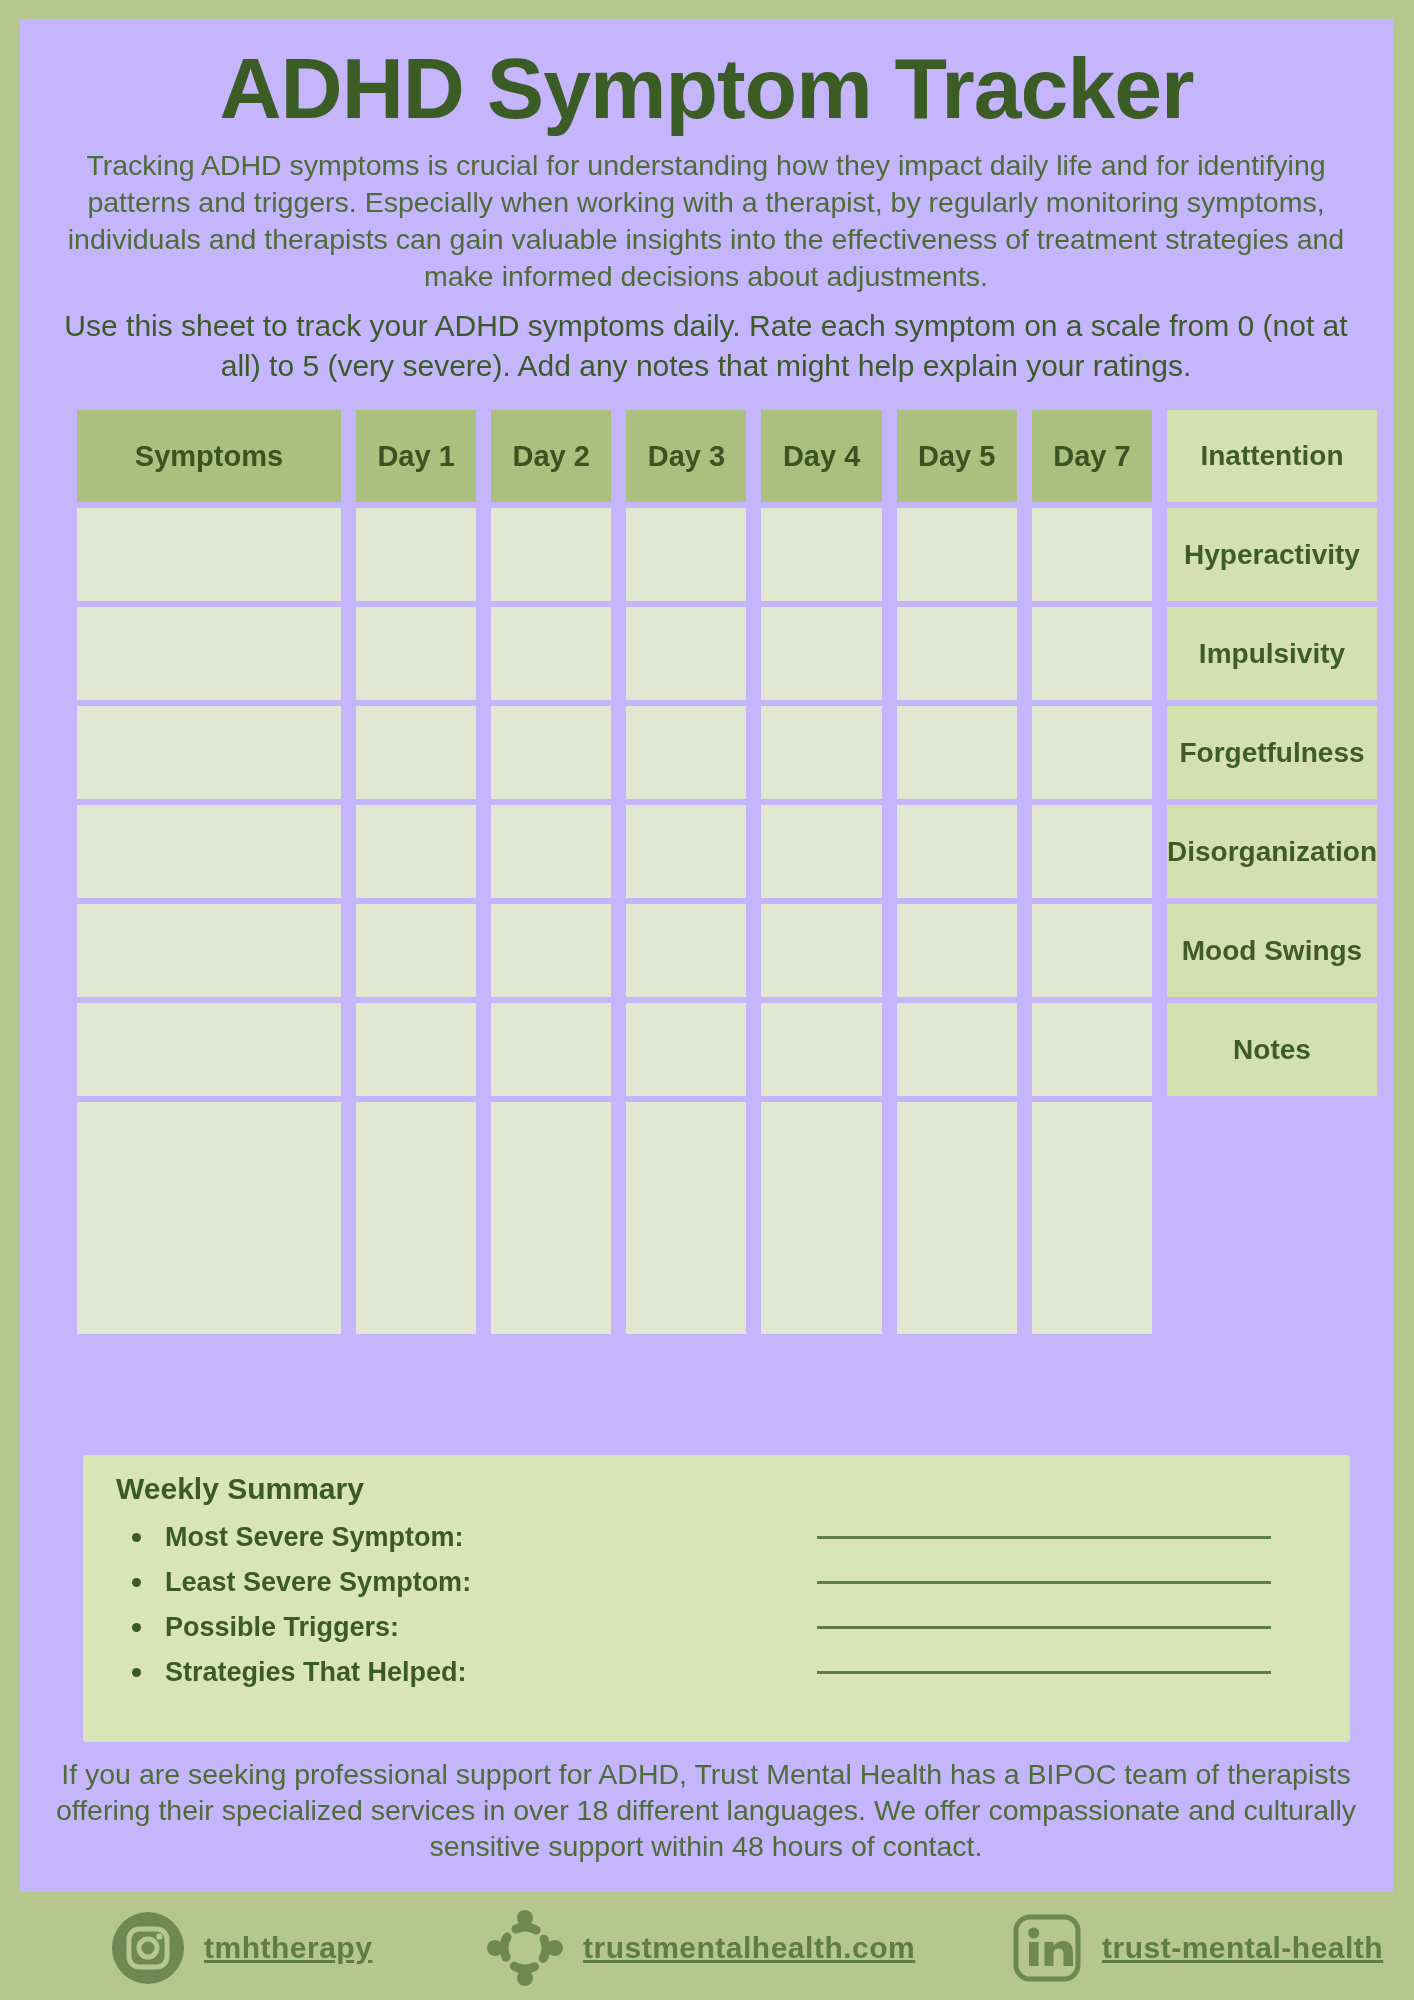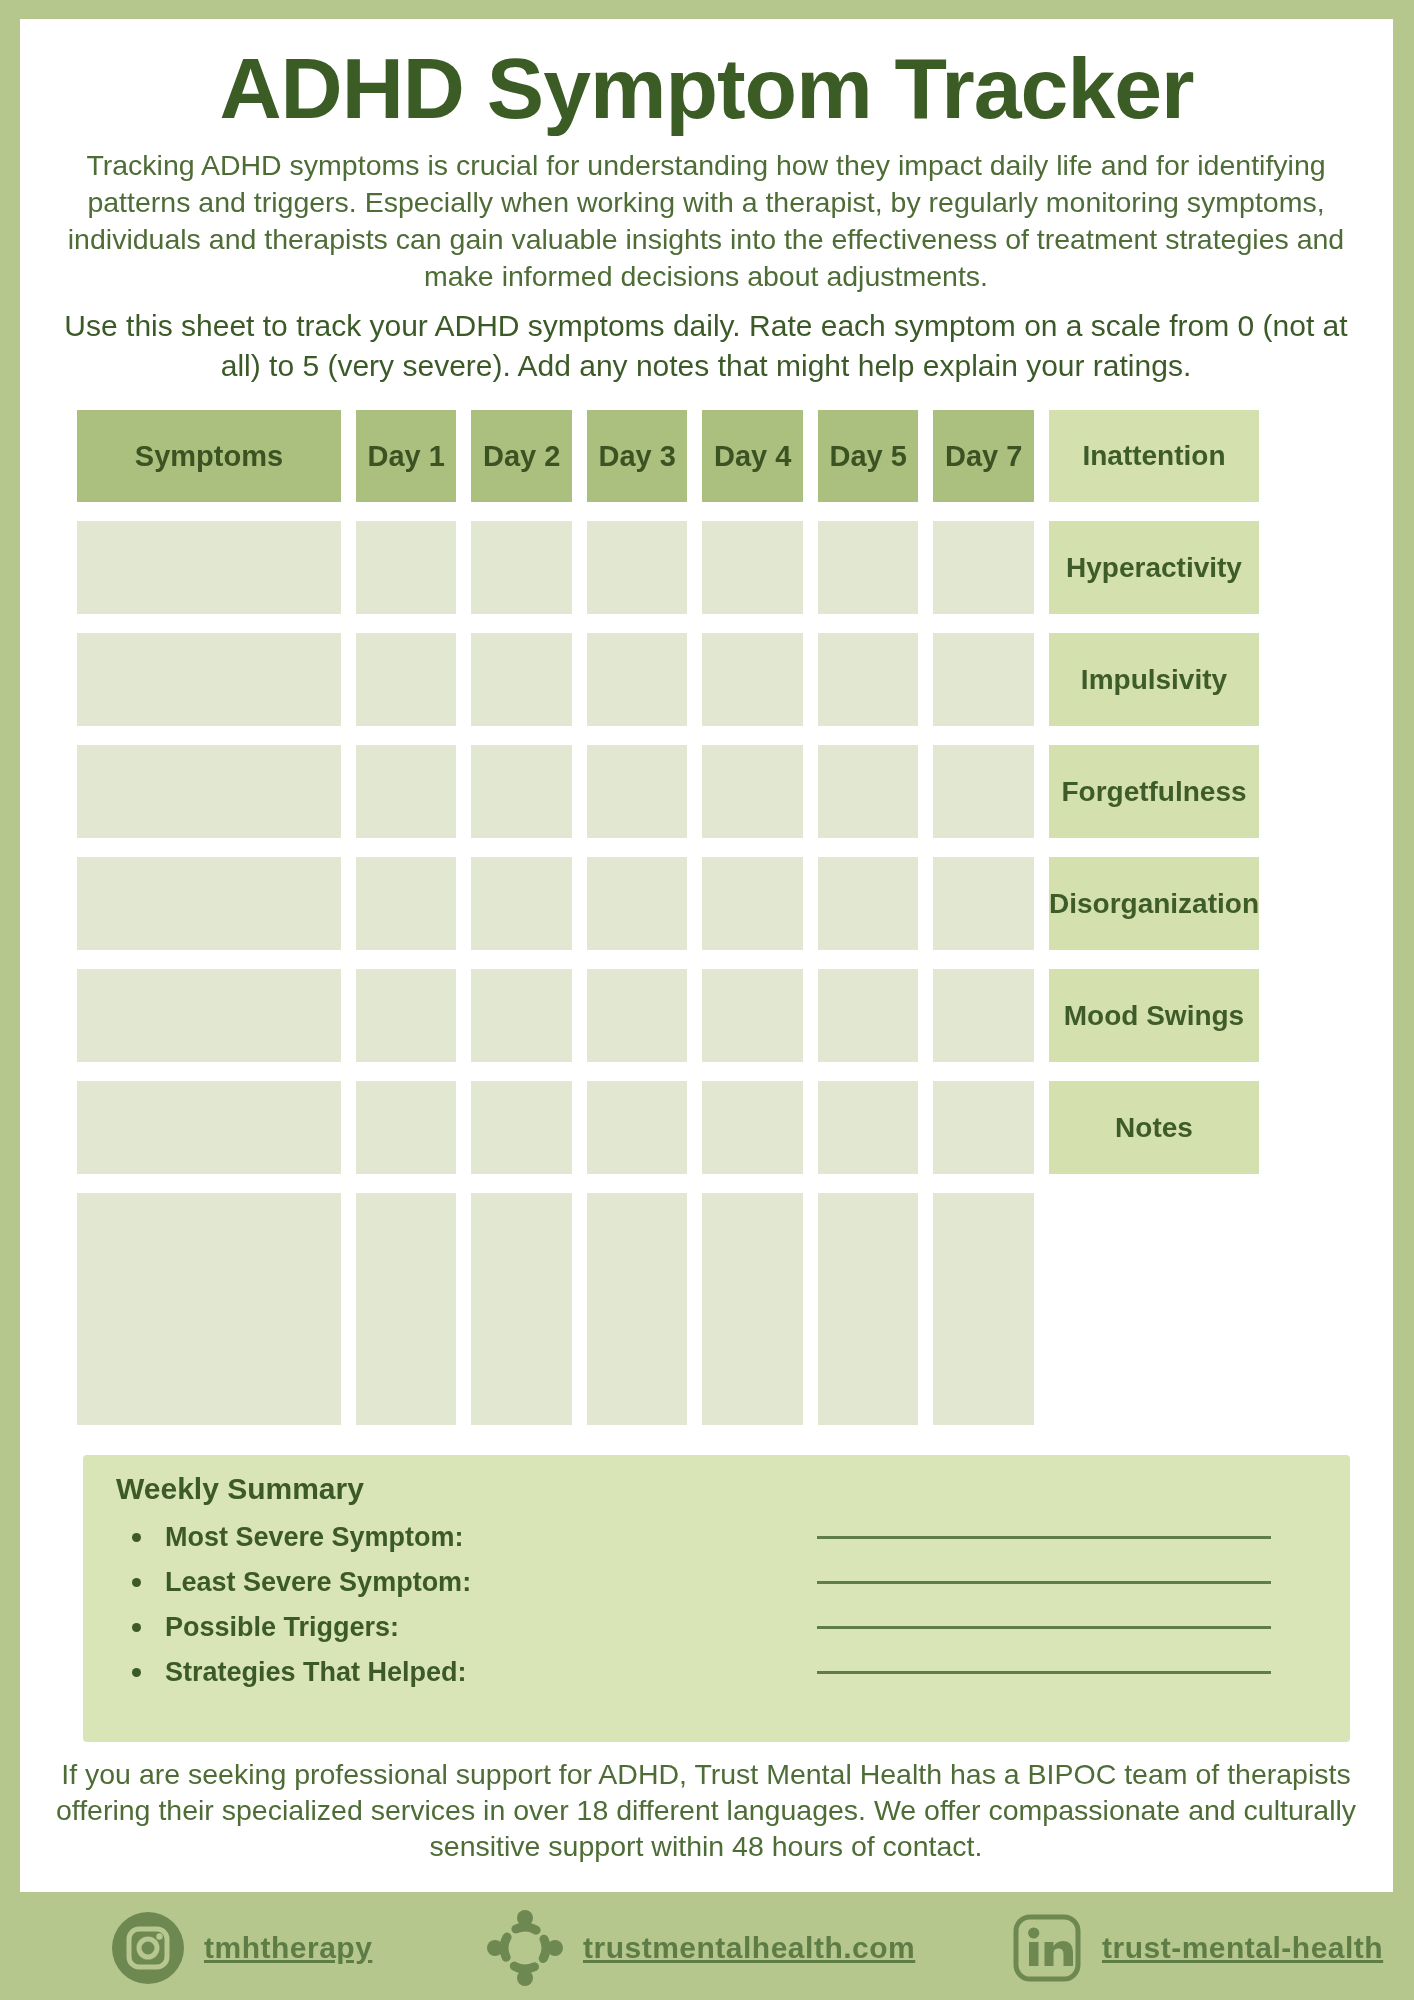--- a/index.html
+++ b/index.html
@@ -3,42 +3,42 @@
 <meta charset="utf-8">
 <style>
   html,body { margin:0; padding:0; }
   body {
     width:1414px; height:2000px; position:relative; overflow:hidden;
     background:#b5c78d;
     font-family:"Liberation Sans", sans-serif;
   }
   .page {
     position:absolute; left:20px; top:19px; width:1373px; height:1873px;
-    background:#ffffff;
+    background:#c4b5fd;
   }
   .title {
     position:absolute; top:20px; left:0; width:100%; margin:0;
     text-align:center; font-size:86px; font-weight:bold; letter-spacing:-1px;
     color:#3b5d25;
   }
   .intro {
     position:absolute; top:128px; left:41px; width:1290px; margin:0;
     text-align:center; font-size:28.5px; line-height:37px; color:#4e6c36;
   }
   .instructions {
     position:absolute; top:287px; left:21px; width:1330px; margin:0;
     text-align:center; font-size:30px; line-height:40px; font-weight:normal;
     color:#3c5a28;
   }
   .tracker {
-    position:absolute; top:391px; left:57px; width:1182px;
+    position:absolute; top:391px; left:57px; width:1300px;
     display:grid;
     grid-template-columns:264px repeat(7, 1fr);
     grid-template-rows:92px repeat(6, 93px) 232px;
-    gap:19px 15px;
+    gap:6px 15px;
   }
   .cell { display:flex; align-items:center; justify-content:center; text-align:center; }
   .cell.head { background:#abc07e; font-weight:bold; font-size:29px; color:#3b5322; }
   .cell.sym  { background:#d4e0ae; font-weight:bold; font-size:28px; color:#3e5c29; }
   .cell.day  { background:#e2e7d2; font-size:26px; color:#3e5c29; }
   .summary {
     position:absolute; top:1436px; left:63px; width:1267px; height:287px;
     background:#d9e4b7; border-radius:4px; box-sizing:border-box;
     padding:16px 79px 0 33px;
   }

